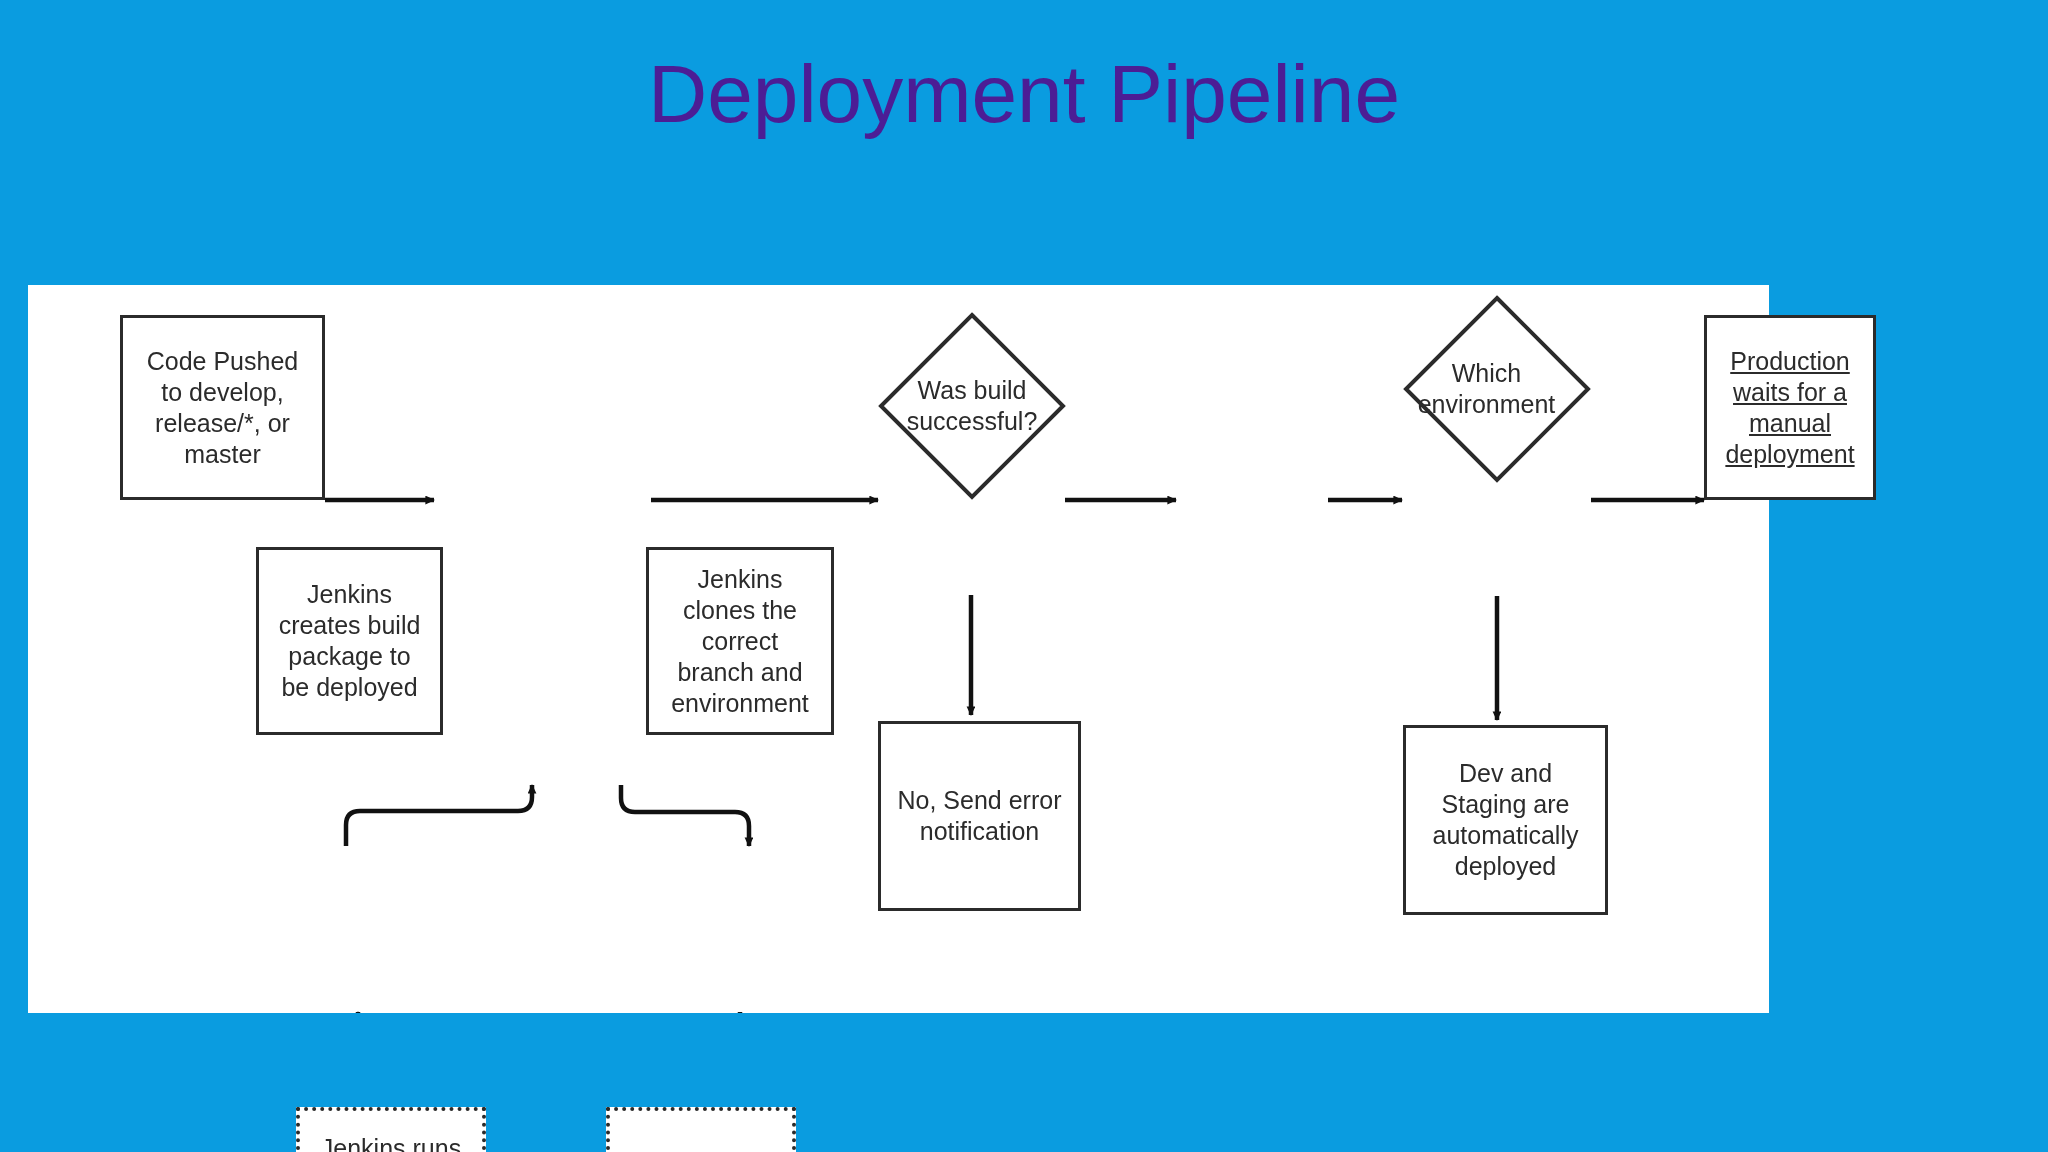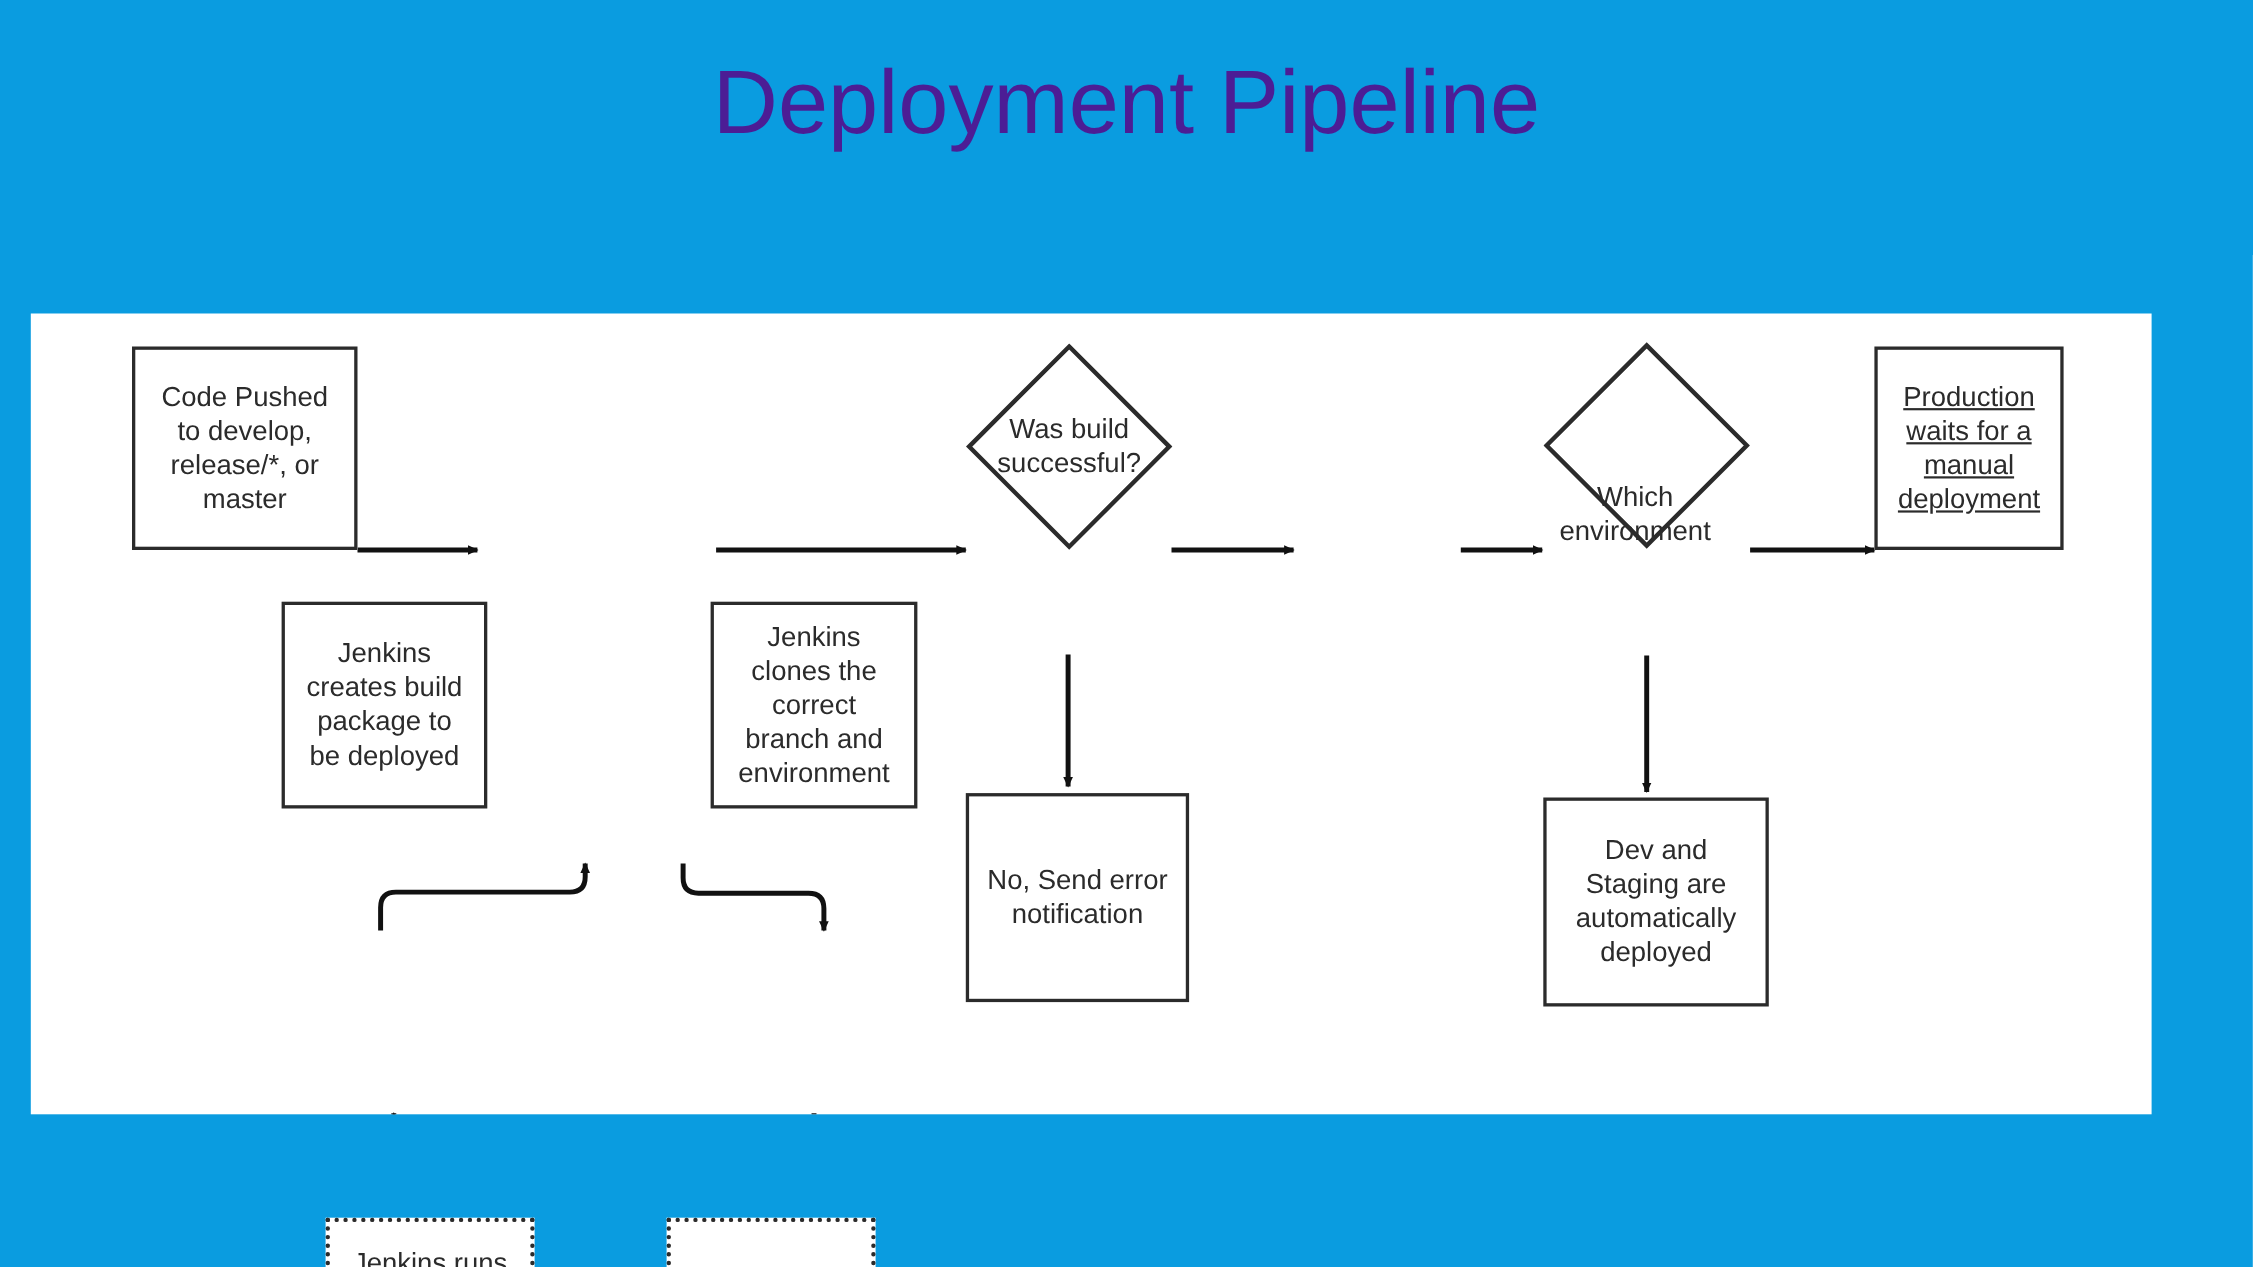--- a/index.html
+++ b/index.html
@@ -32,21 +32,21 @@
     font-weight: 400;
     font-size: 82px;
     line-height: 100px;
     letter-spacing: 0px;
     white-space: nowrap;
   }
   #canvas {
     position: absolute;
     left: 28px;
     top: 285px;
-    width: 1928px;
+    width: 1741px;
     height: 728px;
     background: #ffffff;
   }
   #diagram-svg {
     position: absolute;
     left: 0;
     top: 0;
     width: 1992px;
     height: 728px;
     display: block;
@@ -149,21 +149,21 @@
 
     <div class="node diamond-node" style="left:850px; top:27px; width:188px; height:188px;">
       <svg class="diamond-shape" viewBox="0 0 188 188" preserveAspectRatio="none">
         <polygon points="94,3 185,94 94,185 3,94" fill="#ffffff" stroke="#2b2b2b" stroke-width="4"></polygon>
       </svg>
       <span class="node-label">Was build
 successful?</span>
     </div>
 
 
-    <div class="node diamond-node" style="left:1375px; top:26px; width:188px; height:188px;align-items:flex-end;">
+    <div class="node diamond-node" style="left:1375px; top:10px; width:188px; height:188px;">
       <svg class="diamond-shape" viewBox="0 0 188 188" preserveAspectRatio="none">
         <polygon points="94,3 185,94 94,185 3,94" fill="#ffffff" stroke="#2b2b2b" stroke-width="4"></polygon>
       </svg>
       <span class="node-label" style="width:230px; margin-left:-21px;">Which
 environment</span>
     </div>
 
     <div class="node box" style="left:1676px; top:30px; width:172px; height:185px;text-decoration:underline;">
       <span class="node-label">Production
 waits for a

